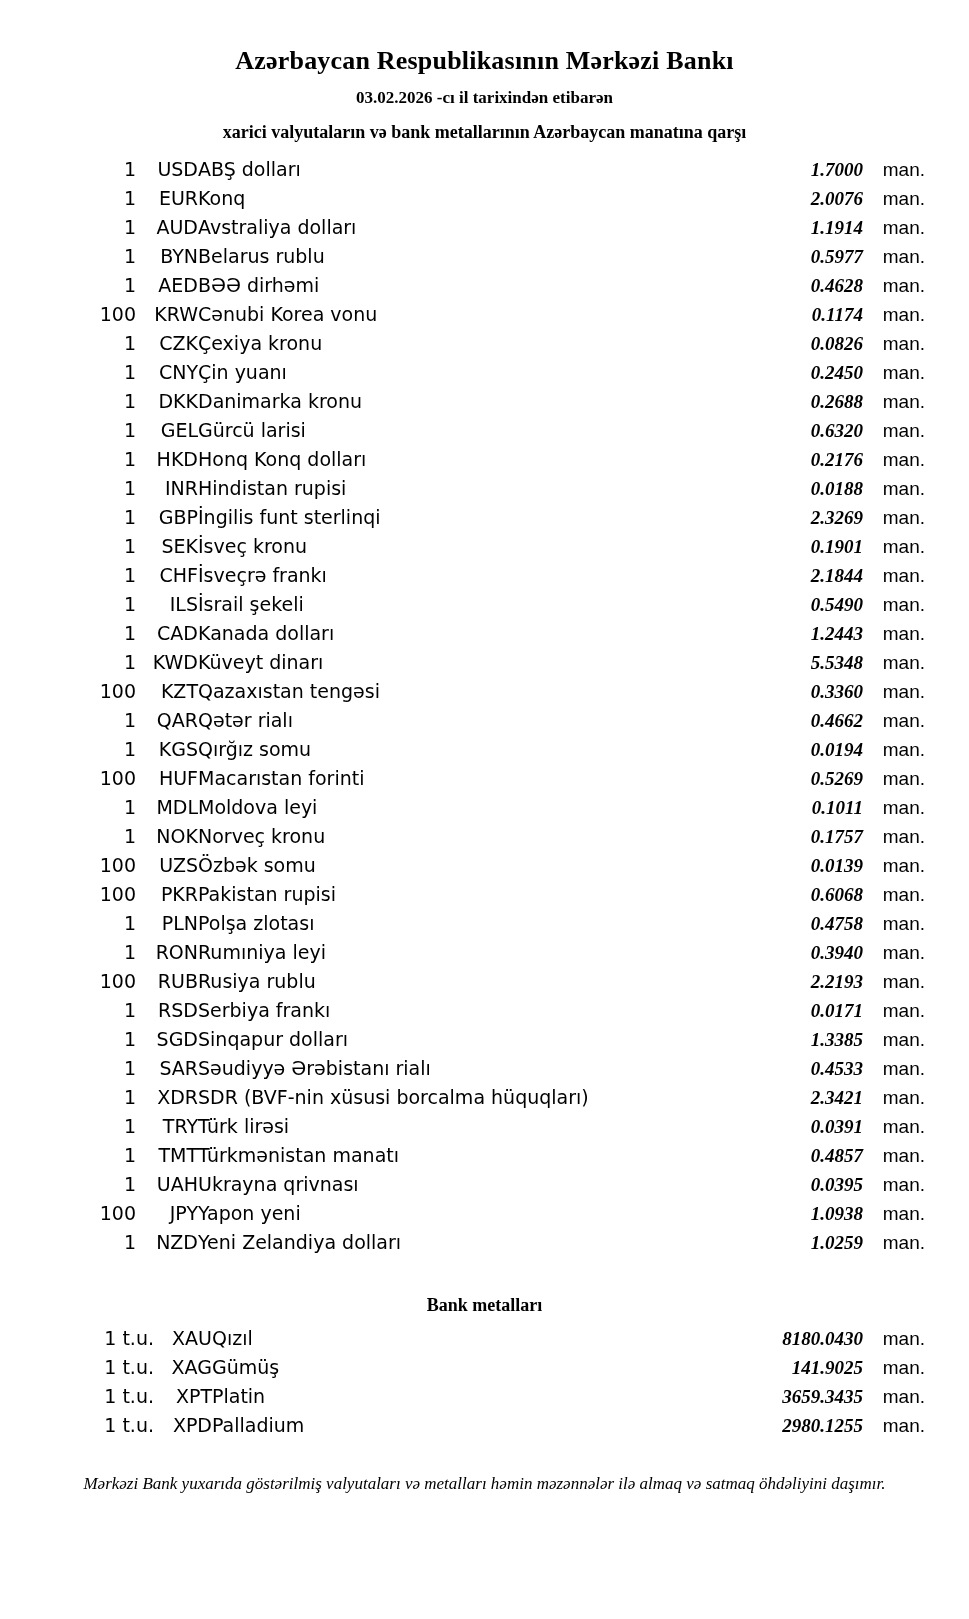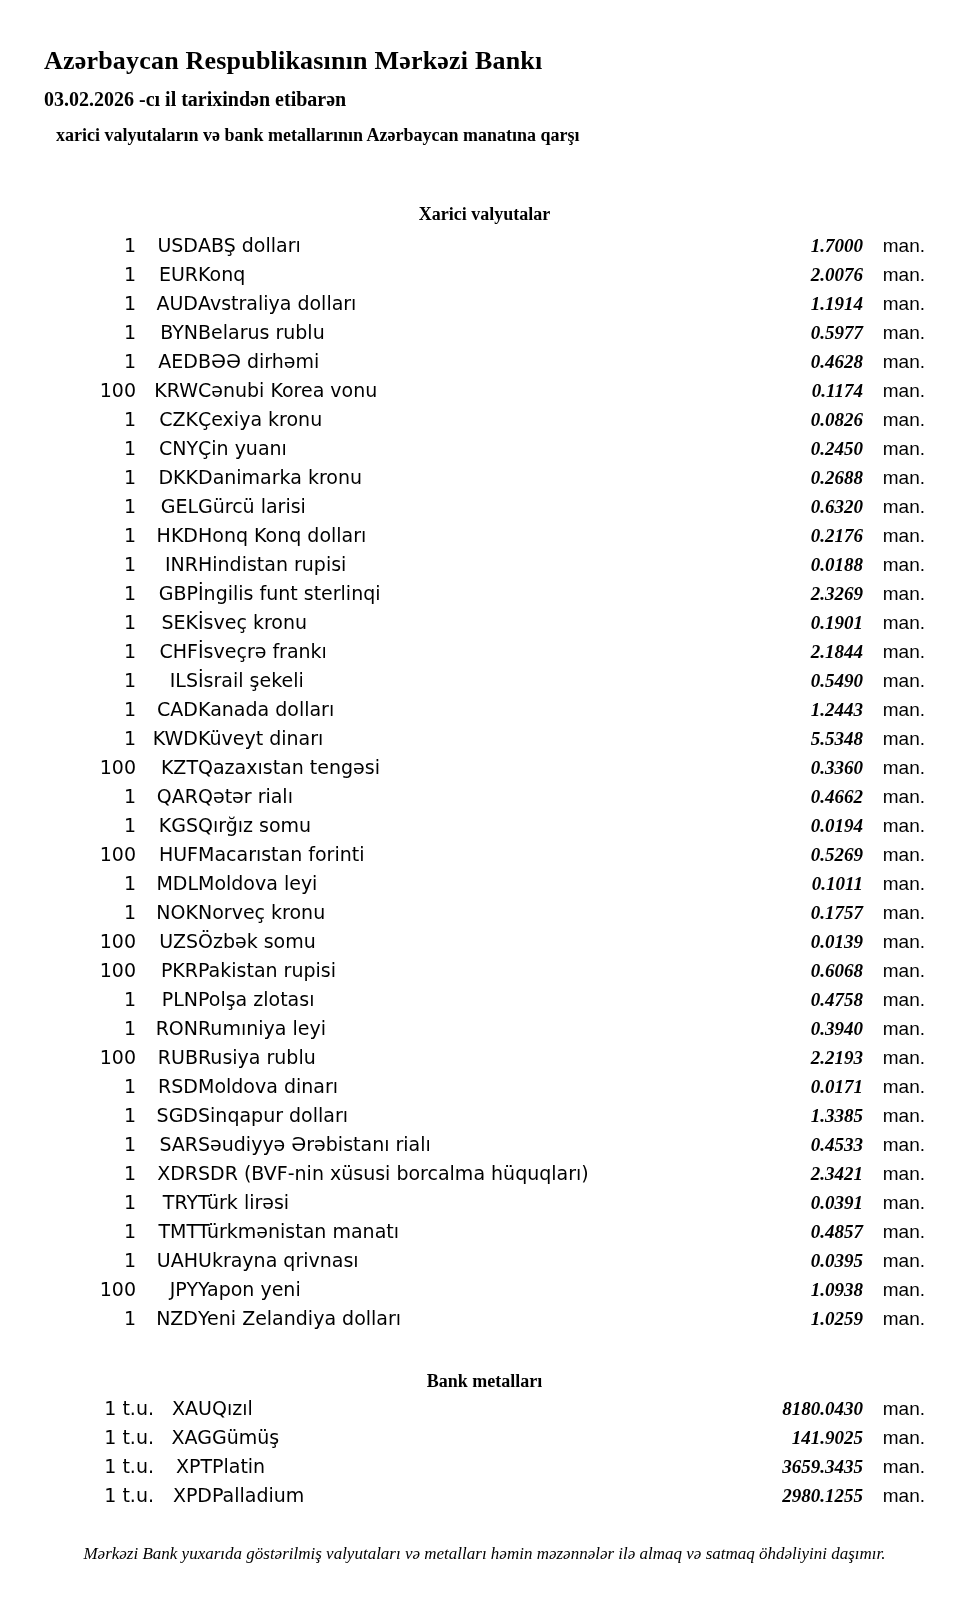--- a/index.html
+++ b/index.html
@@ -13,49 +13,50 @@
     font-family: "DejaVu Sans", sans-serif;
     color: #000000;
     position: relative;
   }
   .page {
     width: 969px;
     box-sizing: border-box;
     padding: 46px 44px 10px 44px;
   }
   .header {
+    text-align: center;
   }
   .bank-title {
     font-family: "Liberation Serif", serif;
     font-weight: bold;
     font-size: 26px;
     letter-spacing: 0.2px;
     margin: 0 0 12px 0;
   }
   .date-line {
     font-family: "Liberation Serif", serif;
     font-weight: bold;
-    font-size: 20px;
+    font-size: 17px;
     margin: 0 0 14px 0;
   }
   .subtitle-line {
     font-family: Liberation Serif, serif;
     font-weight: bold;
     font-size: 18px;
     margin: 12px;
   }
   .section-title {
     font-family: "Liberation Serif", serif;
     font-weight: bold;
     font-size: 18px;
     text-align: center;
     margin: 58px 0 6px 0;
   }
   .section-title.metals {
-    margin: 38px 0 2px 0;
+    margin: 38px 0 8px 0;
   }
   table.rates {
     width: 100%;
     border-collapse: collapse;
     table-layout: fixed;
   }
   table.rates td {
     padding: 0;
     vertical-align: baseline;
     font-size: 19px;
@@ -123,21 +124,20 @@
 <body>
 
 <div class="page">
 
   <div class="header">
     <h1 class="bank-title">Azərbaycan Respublikasının Mərkəzi Bankı</h1>
     <div class="date-line">03.02.2026 -cı il tarixindən etibarən</div>
     <div class="subtitle-line">xarici valyutaların və bank metallarının Azərbaycan manatına qarşı</div>
   </div>
 
-  <div class="section-title">Xarici valyutalar</div>
 
   <table class="rates currencies">
     <tbody id="currencies-body">
         <tr>
           <td class="amount">1</td>
           <td class="code">USD</td>
           <td class="name">ABŞ dolları</td>
           <td class="value">1.7000</td>
           <td class="unit">man.</td>
         </tr>
@@ -333,21 +333,21 @@
         <tr>
           <td class="amount">100</td>
           <td class="code">RUB</td>
           <td class="name">Rusiya rublu</td>
           <td class="value">2.2193</td>
           <td class="unit">man.</td>
         </tr>
         <tr>
           <td class="amount">1</td>
           <td class="code">RSD</td>
-          <td class="name">Moldova dinarı</td>
+          <td class="name">Serbiya frankı</td>
           <td class="value">0.0171</td>
           <td class="unit">man.</td>
         </tr>
         <tr>
           <td class="amount">1</td>
           <td class="code">SGD</td>
           <td class="name">Sinqapur dolları</td>
           <td class="value">1.3385</td>
           <td class="unit">man.</td>
         </tr>

